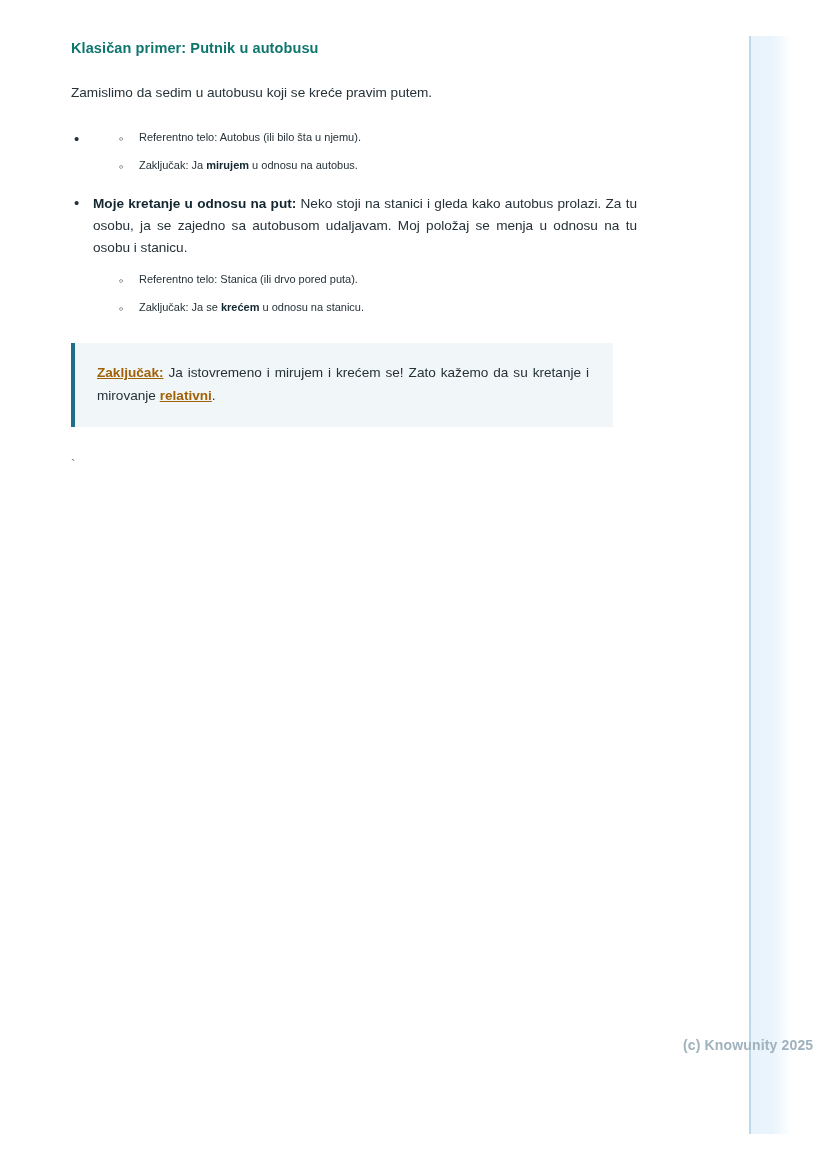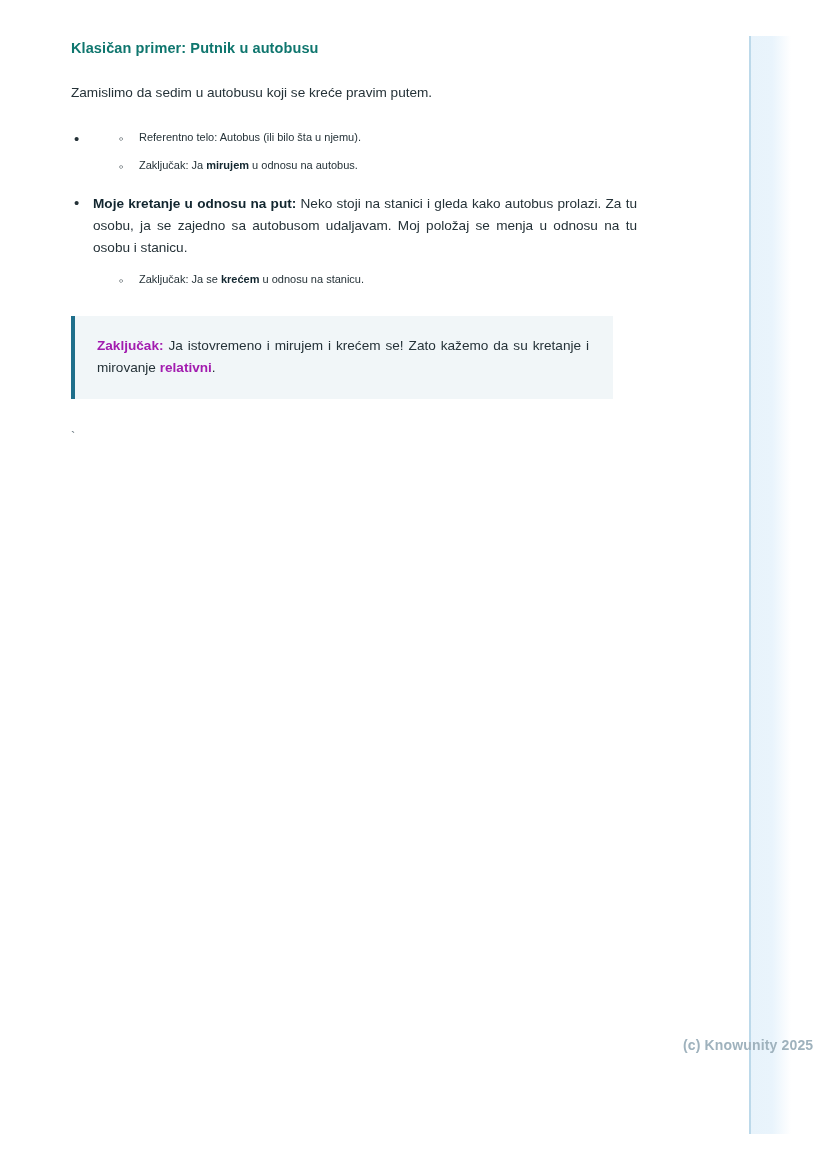--- a/index.html
+++ b/index.html
@@ -131,21 +131,22 @@
   }
   .callout p {
     margin: 0;
     font-size: 13.6px;
     line-height: 1.65;
     color: #253238;
     text-align: justify;
   }
   .callout b {
     font-weight: bold;
-    color: #a21caf;
+    color: #a16207;
+    text-decoration: underline;
   }
 
   .stray-mark {
     margin-top: 30px;
     font-size: 13px;
     color: #6b7a82;
     height: 16px;
   }
 
   .footer-credit {
@@ -178,20 +179,21 @@
       <li>
         <ul class="sub">
           <li><span>Referentno telo: Autobus (ili bilo šta u njemu).</span><b></b><span></span></li>
           <li><span>Zaključak: Ja </span><b>mirujem</b><span> u odnosu na autobus.</span></li>
         </ul>
       </li>
 
       <li>
         <div class="bullet-text"><b>Moje kretanje u odnosu na put:</b><span> Neko stoji na stanici i gleda kako autobus prolazi. Za tu osobu, ja se zajedno sa autobusom udaljavam. Moj položaj se menja u odnosu na tu osobu i stanicu.</span></div>
         <ul class="sub">
+          <li><span>Referentno telo: Stanica (ili drvo pored puta).</span><b></b><span></span></li>
           <li><span>Zaključak: Ja se </span><b>krećem</b><span> u odnosu na stanicu.</span></li>
         </ul>
       </li>
 
     </ul>
 
     <div class="callout">
       <p><b>Zaključak:</b><span> Ja istovremeno i mirujem i krećem se! Zato kažemo da su kretanje i mirovanje </span><b>relativni</b><span>.</span></p>
     </div>
 

